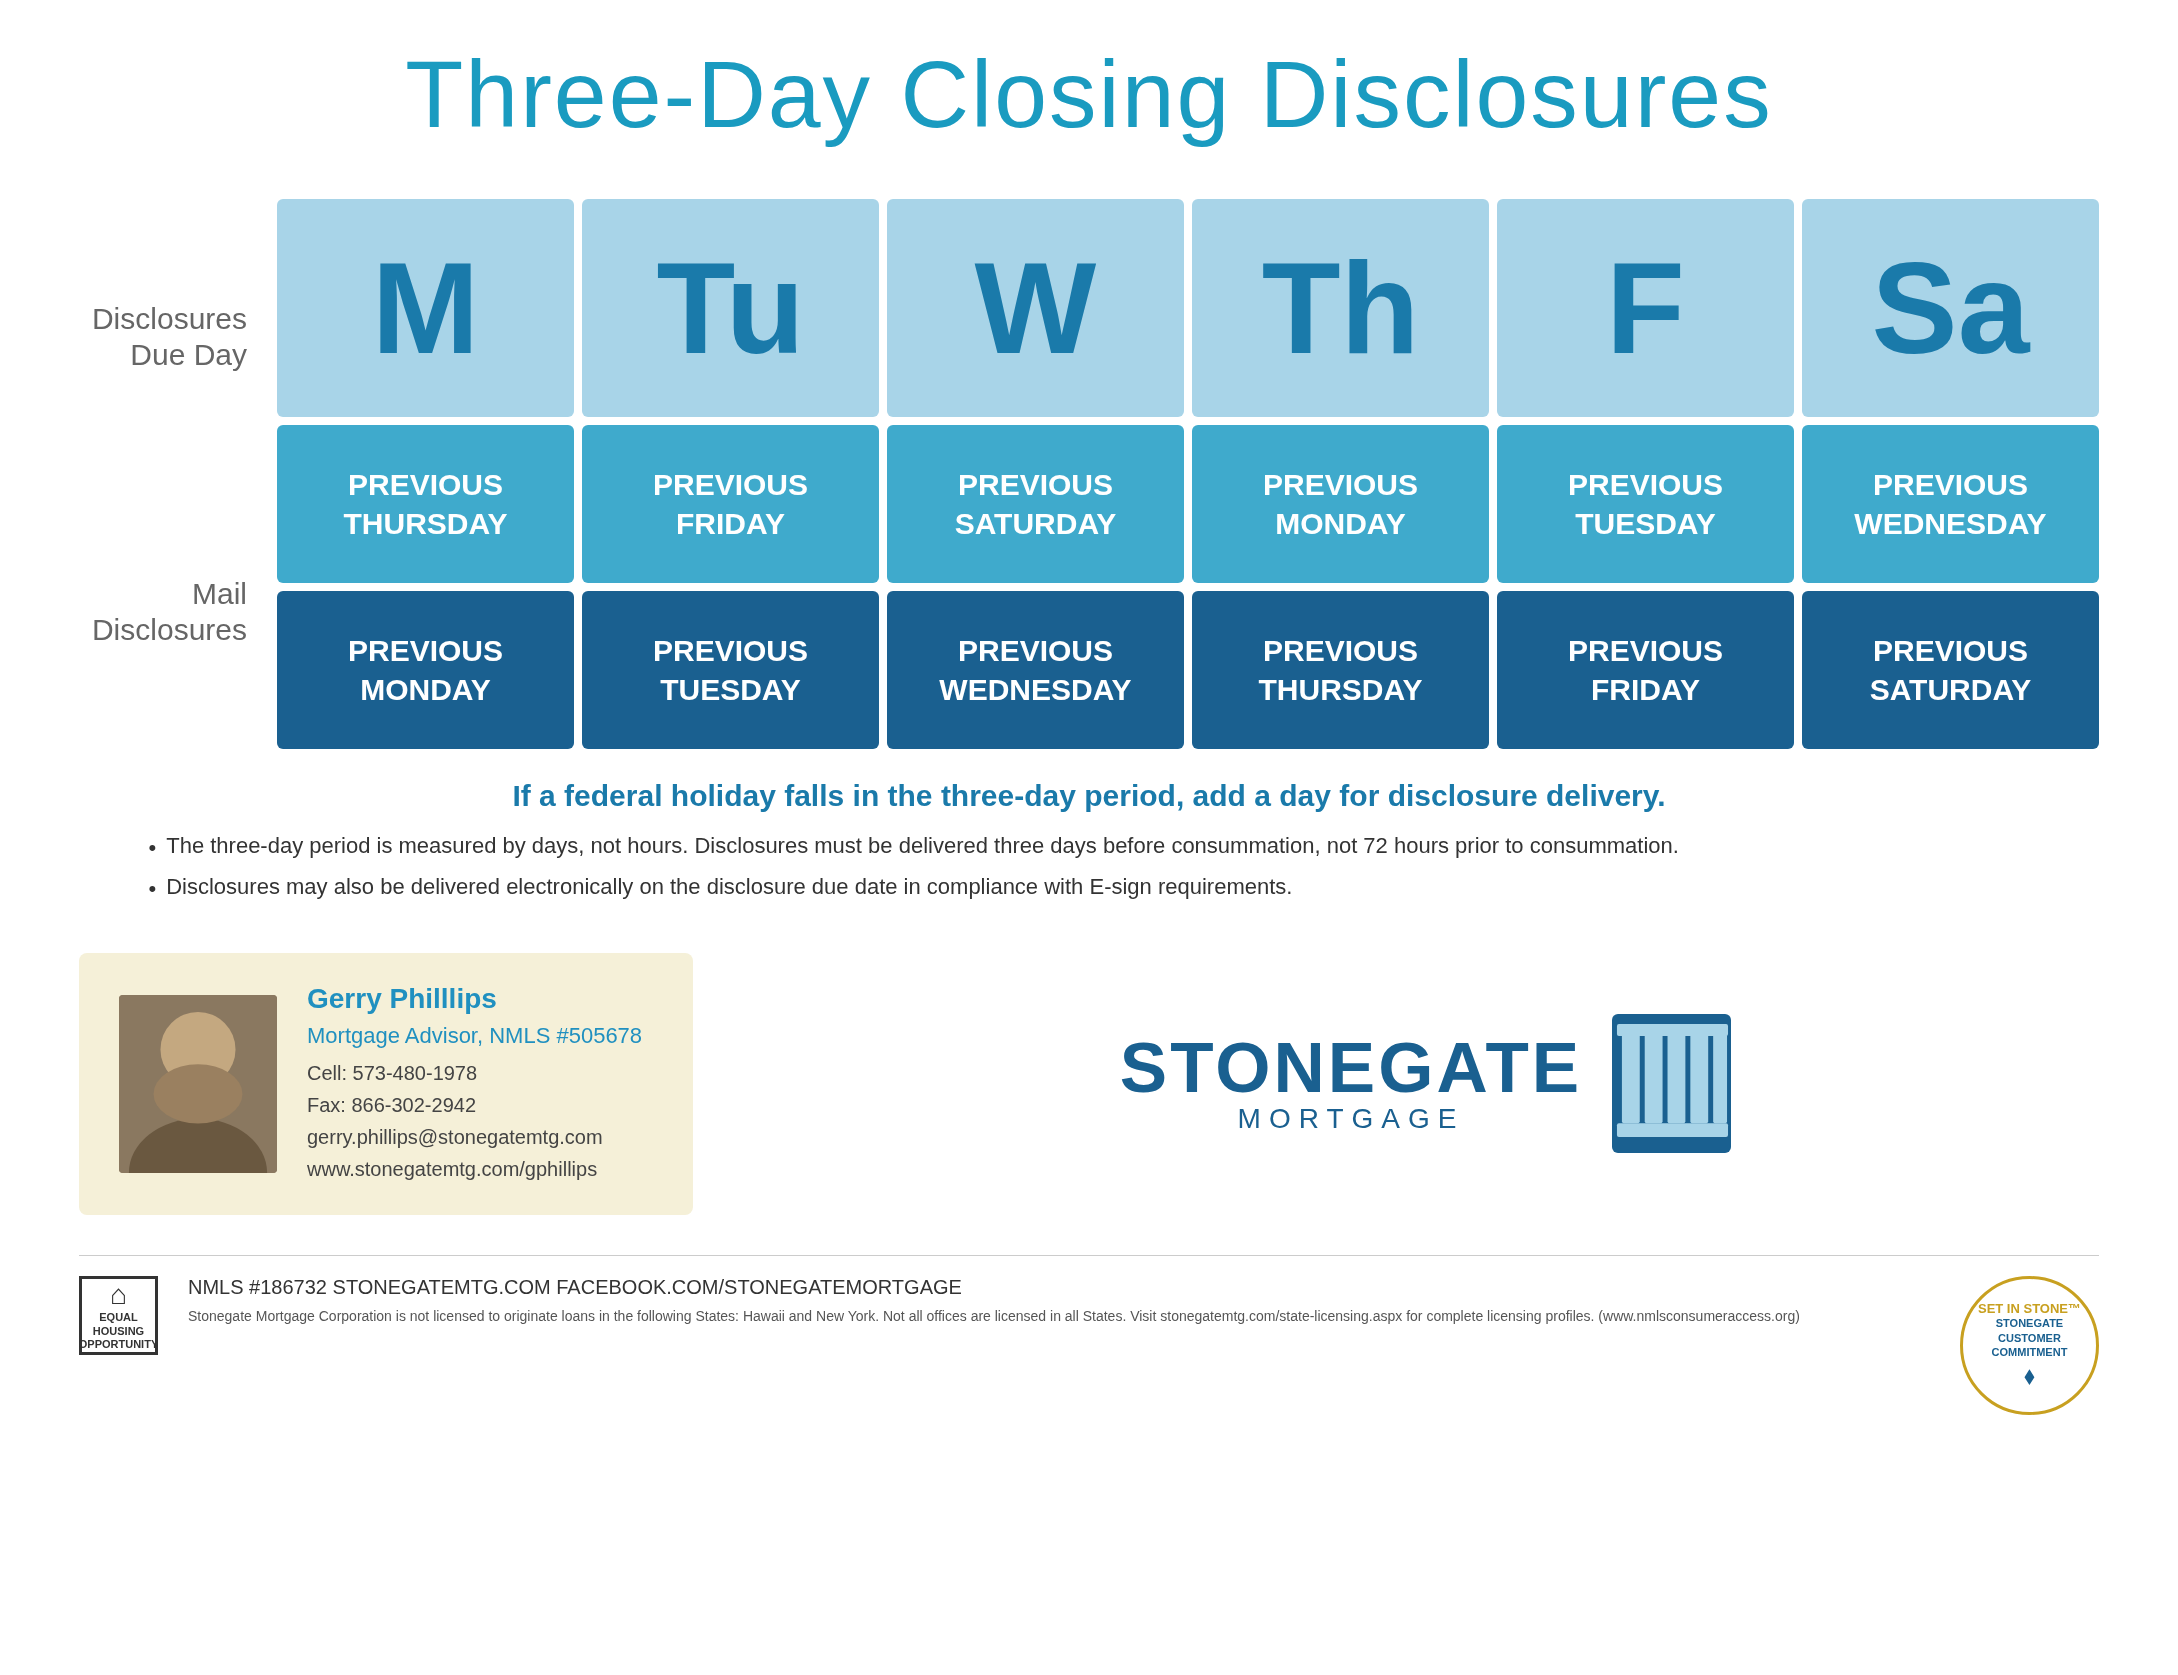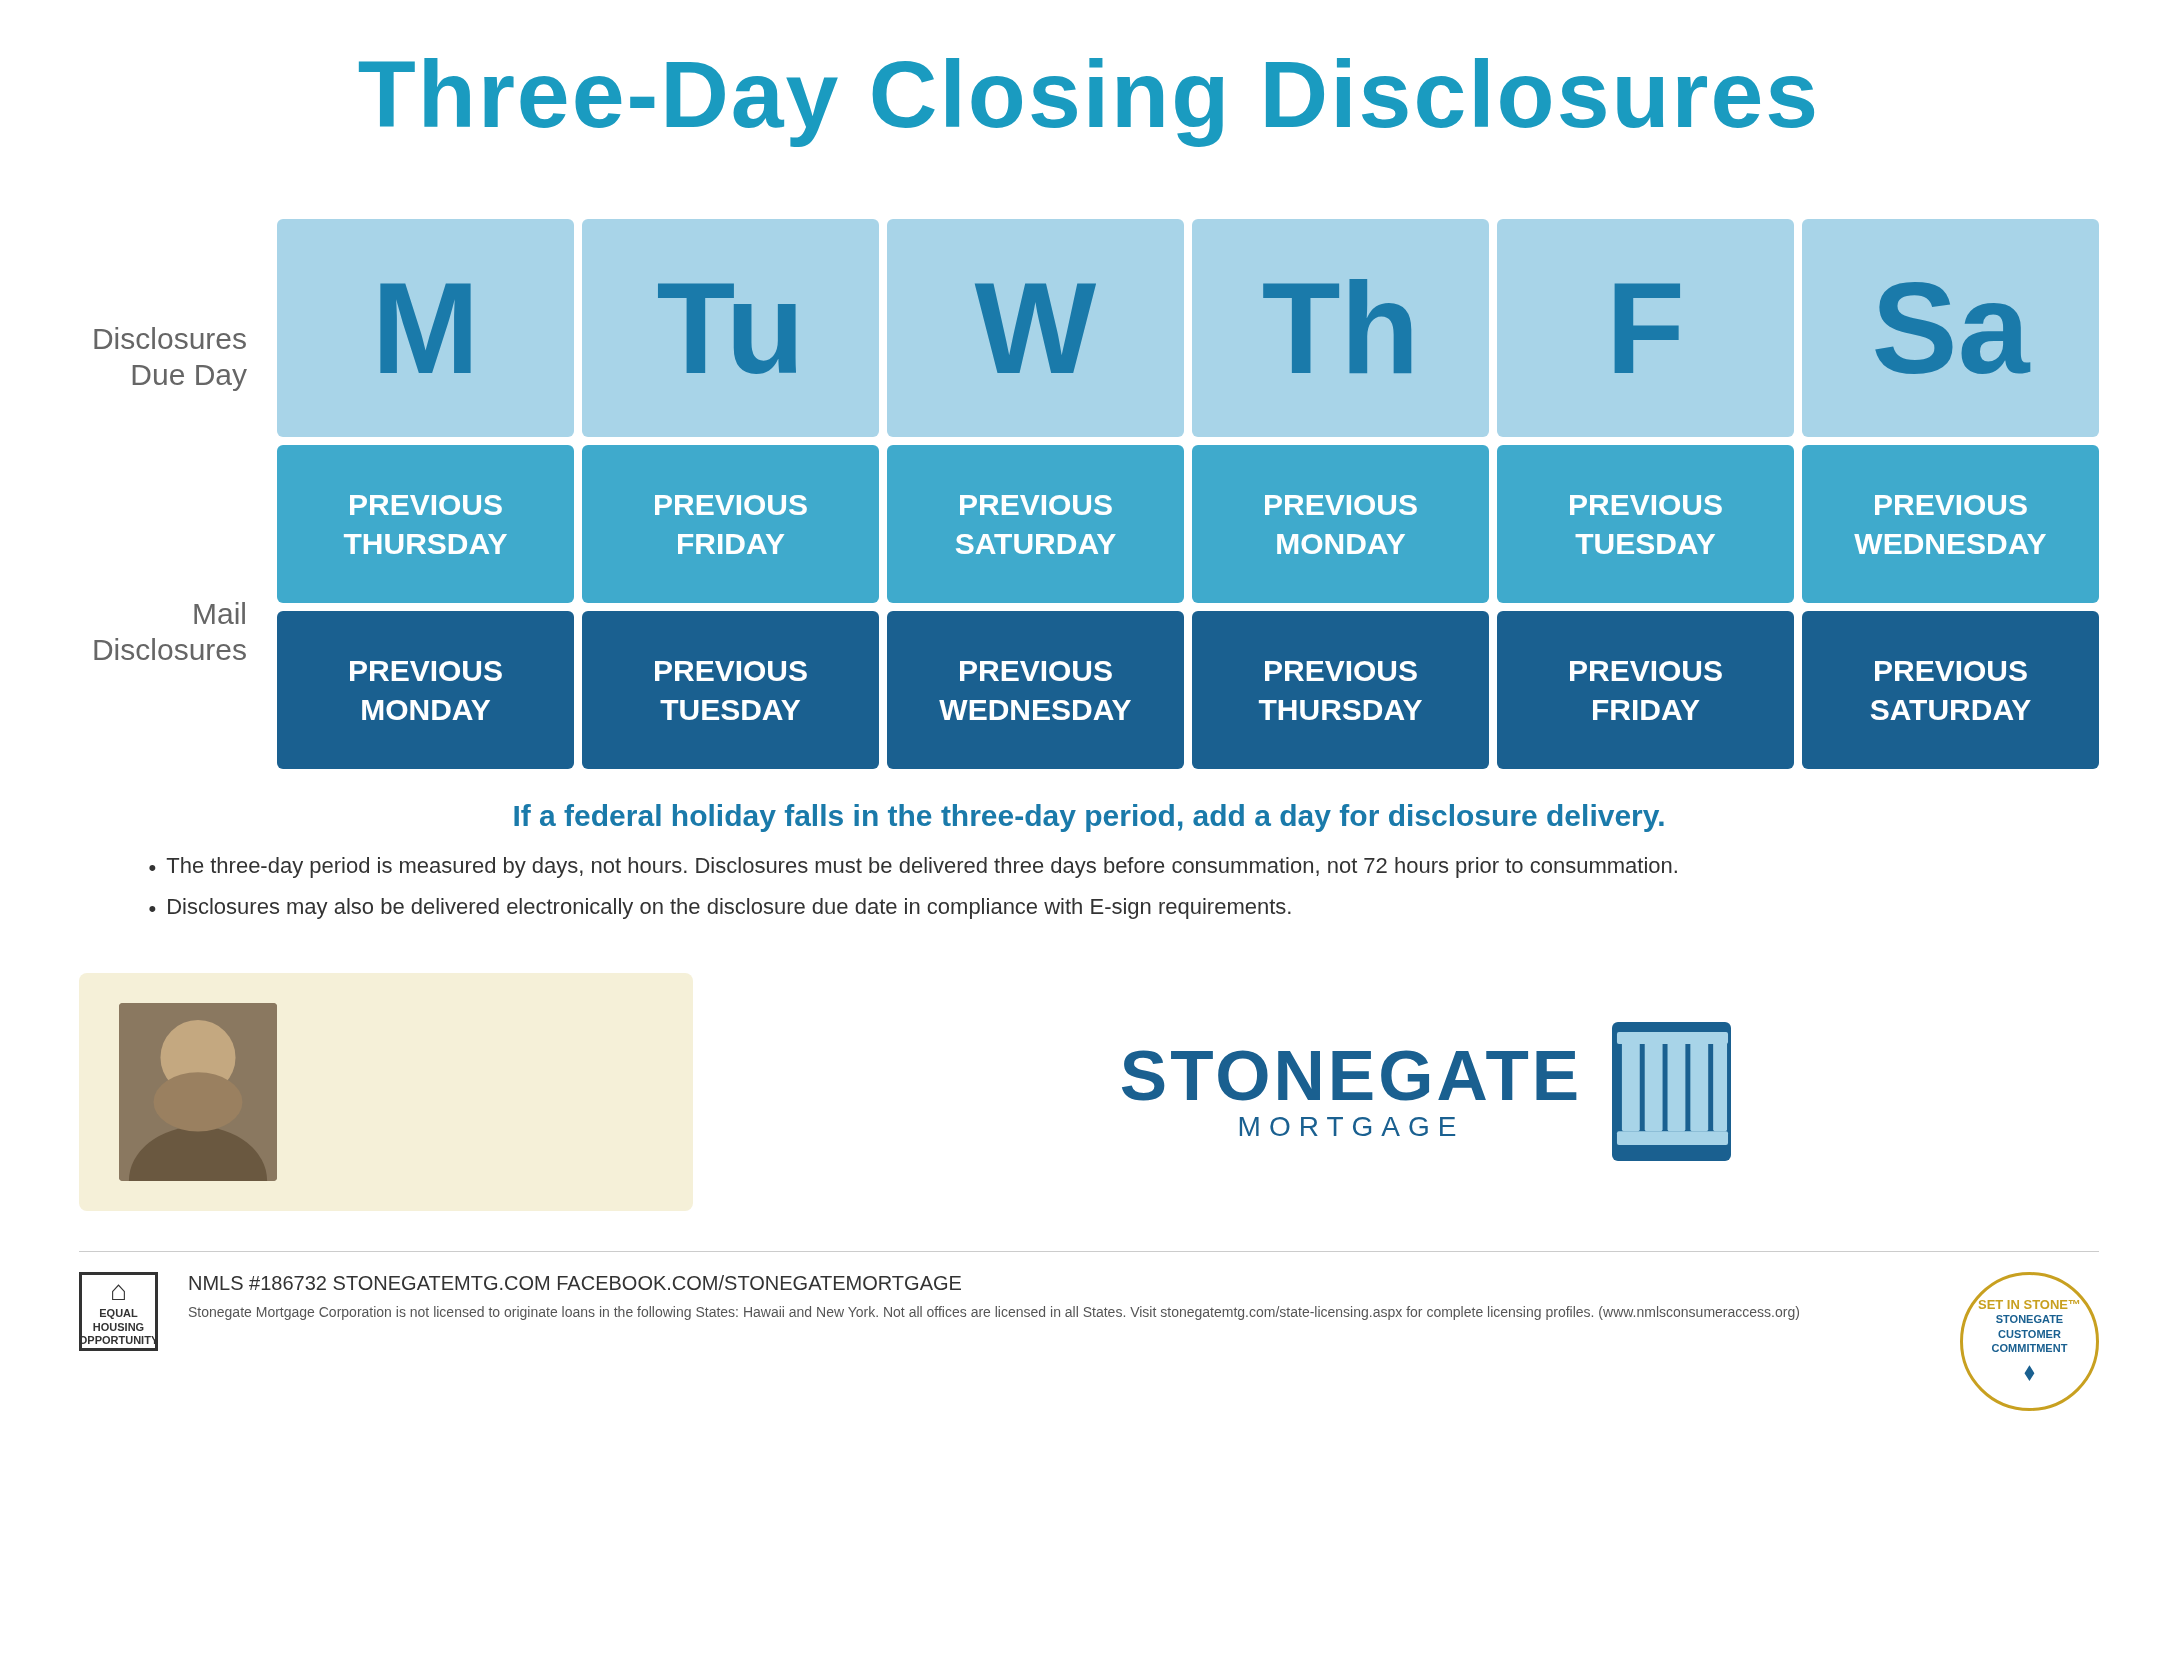--- a/index.html
+++ b/index.html
@@ -15,23 +15,23 @@
       min-height: 1675px;
       background: #fff;
       display: flex;
       flex-direction: column;
       align-items: center;
       padding: 40px 79px 30px;
     }
     .main-title {
       color: #1a9bc0;
       font-size: 95px;
-      font-weight: 700;
+      font-weight: 400;
       letter-spacing: 2px;
-      margin-bottom: 70px;
+      margin-bottom: 50px;
       text-align: center;
     }
     .table-section {
       width: 100%;
       display: flex;
       flex-direction: row;
       align-items: stretch;
       margin-bottom: 30px;
     }
     .row-labels {
@@ -355,20 +355,30 @@
     <div class="contact-card">
       <div class="contact-photo">
         
         <svg width="158" height="178" viewBox="0 0 160 180">
           <rect width="160" height="180" fill="#8a7860"></rect>
           <circle cx="80" cy="55" r="38" fill="#c4a880"></circle>
           <ellipse cx="80" cy="180" rx="70" ry="55" fill="#6a5840"></ellipse>
           <ellipse cx="80" cy="100" rx="45" ry="30" fill="#9a8060"></ellipse>
         </svg>
       </div>
+      <div class="contact-info">
+        <span class="contact-name">Gerry Philllips</span>
+        <span class="contact-title">Mortgage Advisor, NMLS #505678</span>
+        <div class="contact-details">
+          <div>Cell: 573-480-1978</div>
+          <div>Fax: 866-302-2942</div>
+          <div>gerry.phillips@stonegatemtg.com</div>
+          <div>www.stonegatemtg.com/gphillips</div>
+        </div>
+      </div>
     </div>
 
     <div class="logo-section">
       <div>
         <div class="stonegate-text">STONEGATE</div>
         <div class="stonegate-sub">MORTGAGE</div>
       </div>
       <div class="logo-icon">
         <svg width="119" height="139" viewBox="0 0 120 140">
           <rect x="0" y="0" width="120" height="140" rx="6" fill="#1a6090"></rect>

